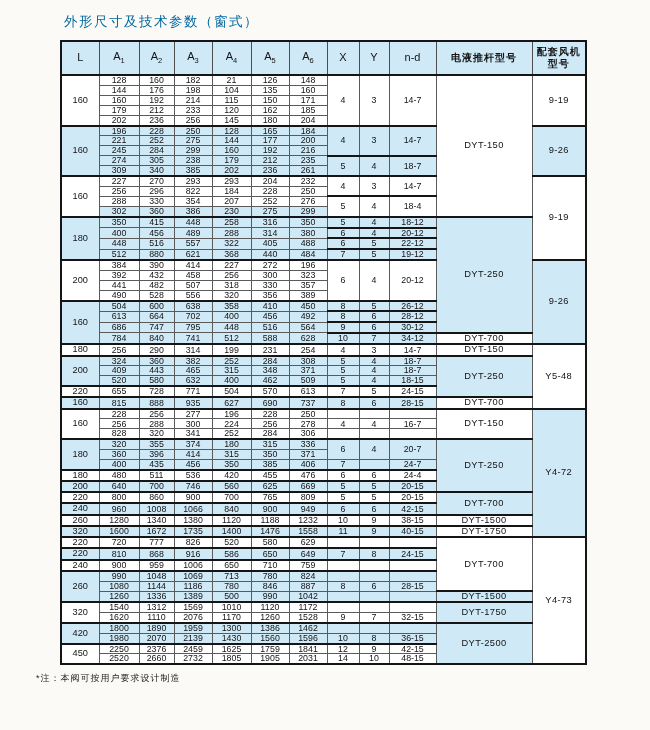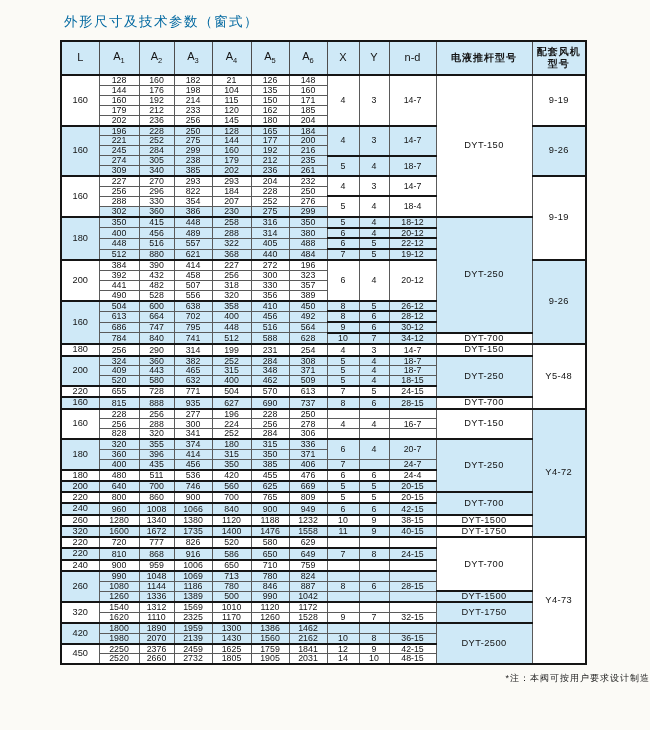--- a/index.html
+++ b/index.html
@@ -53,21 +53,20 @@
   .cb-w { background: var(--white, #ffffff); }
   .cb-b { background: var(--band, #cfe9f7); }
   .sp { border-top: 2px solid #151515; }
   td.lcol { font-size: 9.2px; }
   td.model { font-size: 9.3px; letter-spacing: 0.4px; }
   .footnote {
     font-size: 9px;
     letter-spacing: 1px;
     margin: 7px 0 0 0;
     color: #1d1d1d;
-    text-align: right;
   }
 </style>
 </head>
 <body>
 
 <div class="page">
   <div class="title">外形尺寸及技术参数（窗式）</div>
 
   <table class="spec">
     <colgroup>
@@ -663,21 +662,21 @@
           <td class="cb-w sp">1120</td>
           <td class="cb-w sp">1172</td>
           <td class="cb-w sp"></td>
           <td class="cb-w sp"></td>
           <td class="cb-w sp"></td>
           <td class="cb-b model sp" rowspan="2">DYT-1750</td>
         </tr>
         <tr>
           <td class="cb-w">1620</td>
           <td class="cb-w">1110</td>
-          <td class="cb-w">2325</td>
+          <td class="cb-w">2076</td>
           <td class="cb-w">1170</td>
           <td class="cb-w">1260</td>
           <td class="cb-w">1528</td>
           <td class="cb-w">9</td>
           <td class="cb-w">7</td>
           <td class="cb-w">32-15</td>
         </tr>
         <tr>
           <td class="cb-b lcol sp" rowspan="2">420</td>
           <td class="cb-b sp">1800</td>
@@ -690,21 +689,21 @@
           <td class="cb-b sp"></td>
           <td class="cb-b sp"></td>
           <td class="cb-b model sp" rowspan="4">DYT-2500</td>
         </tr>
         <tr>
           <td class="cb-b">1980</td>
           <td class="cb-b">2070</td>
           <td class="cb-b">2139</td>
           <td class="cb-b">1430</td>
           <td class="cb-b">1560</td>
-          <td class="cb-b">2162</td>
+          <td class="cb-b">1596</td>
           <td class="cb-b">10</td>
           <td class="cb-b">8</td>
           <td class="cb-b">36-15</td>
         </tr>
         <tr>
           <td class="cb-w lcol sp" rowspan="2">450</td>
           <td class="cb-w sp">2250</td>
           <td class="cb-w sp">2376</td>
           <td class="cb-w sp">2459</td>
           <td class="cb-w sp">1625</td>

